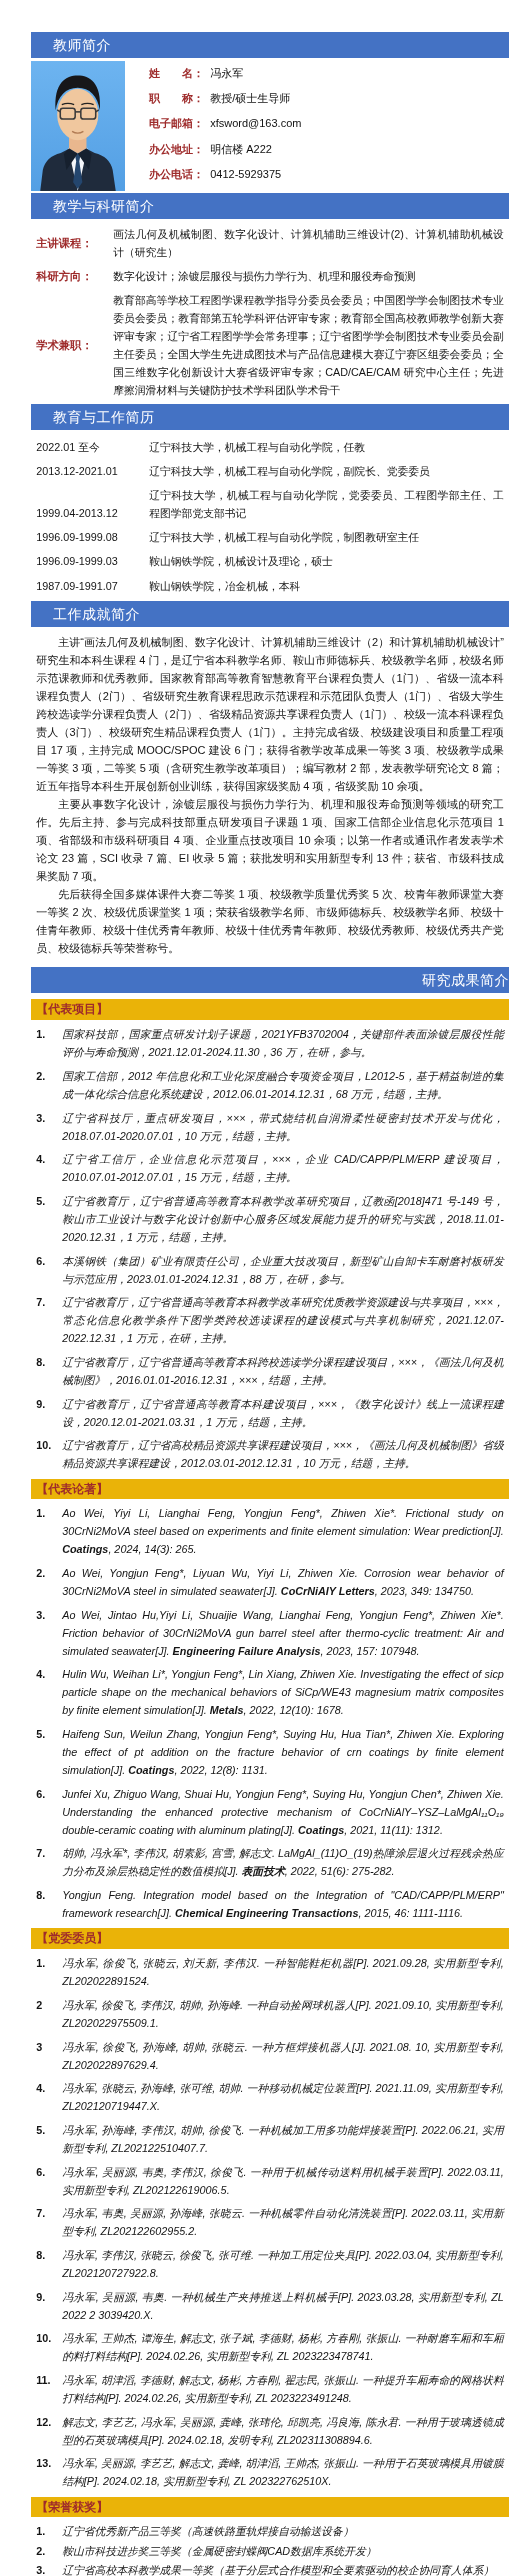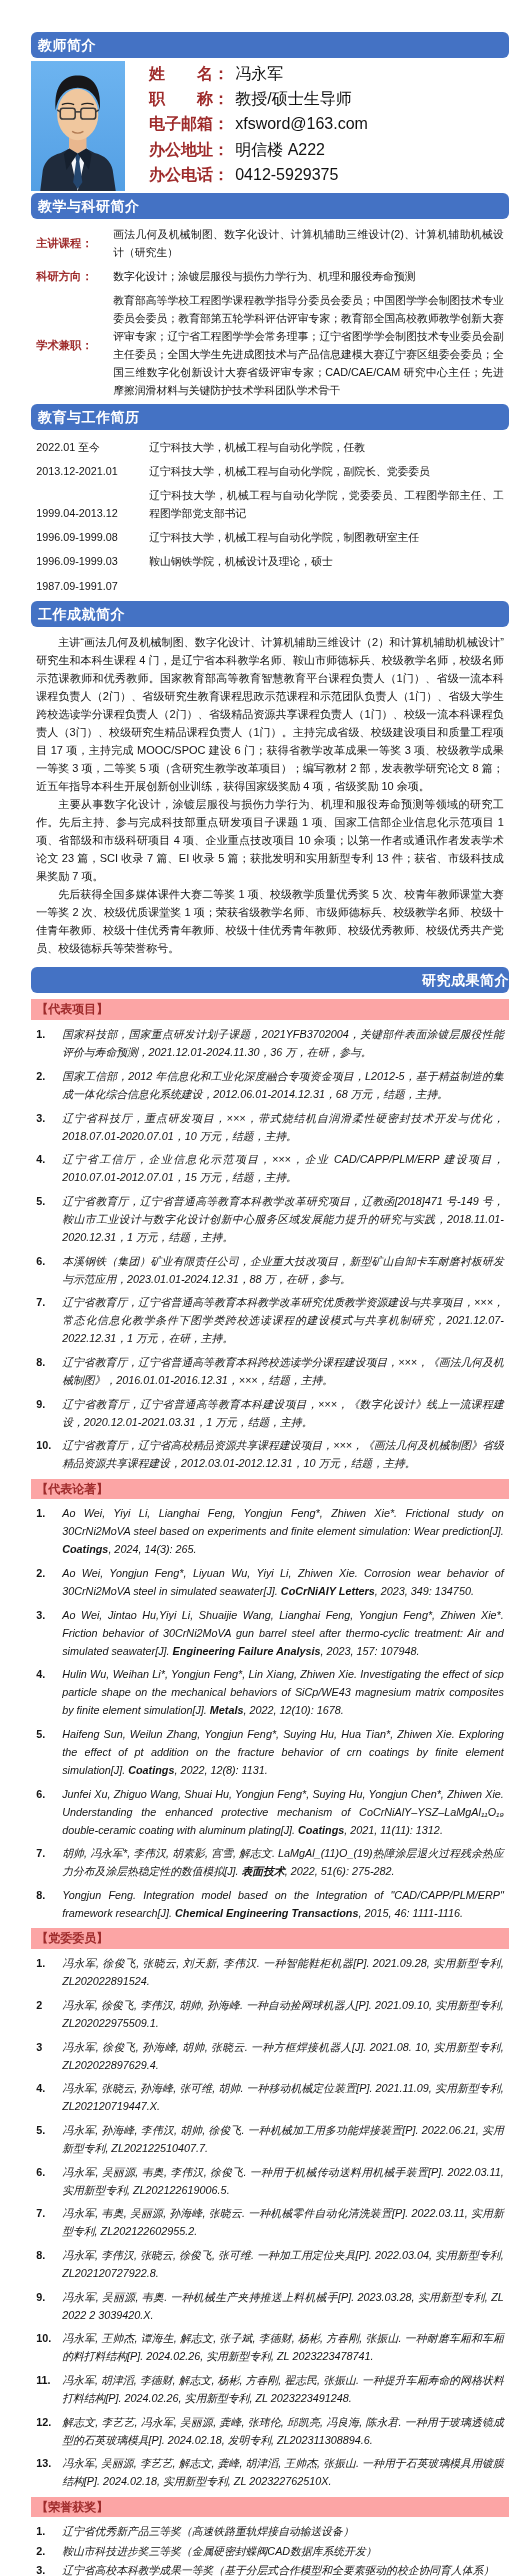--- a/index.html
+++ b/index.html
@@ -1,51 +1,51 @@
 <!DOCTYPE html>
 <html lang="zh" style="font-size:8.2px"><head>
 <meta charset="utf-8">
 <style>
   html,body{margin:0;padding:0;background:#ffffff;}
   body{width:528px;font-family:"Liberation Sans","DejaVu Sans",sans-serif;color:#141414;
        -webkit-font-smoothing:antialiased;}
   .page{padding:32px 19px 23px 31px;}
 
   
-  .bar{background:#4472C4;color:#ffffff;font-weight:bold;font-size:14px;height:26px;
-       line-height:26px;padding-left:7px;letter-spacing:0.5px;border-radius:6px;}
+  .bar{background:#4472C4;color:#ffffff;font-weight:normal;font-size:14px;height:26px;
+       line-height:26px;padding-left:22px;letter-spacing:0.5px;}
   .bar.mt{margin-top:7.2px;text-align:right;}
 
   
   .profile{display:flex;padding:2.6px 0 2.1px 0;}
   .photo{width:94px;height:130px;flex:none;overflow:hidden;}
   .photo svg{display:block;}
   .info{flex:1;padding:5.2px 0 8.2px 24px;display:flex;flex-direction:column;justify-content:space-between;}
-  .info-row{display:flex;font-size:16px;line-height:15.5px;}
+  .info-row{display:flex;font-size:11px;line-height:15.5px;}
   .info-label{color:#9E2B2B;font-weight:bold;flex:none;}
   .info-value{margin-left:6.2px;color:#111;}
 
   
   .kvs{padding:3.1px 0 2.1px;}
   .kv{display:flex;align-items:center;padding:3.1px 5.2px;font-size:10.8px;line-height:18px;}
   .kv-label{width:77px;flex:none;color:#9E2B2B;font-weight:bold;font-size:11.3px;}
   .kv-text{flex:1;text-align:justify;}
 
   
   .edu{padding:4.1px 0 3.1px;}
   .edu-row{display:flex;align-items:flex-end;padding:3.1px 5.2px;font-size:10.8px;line-height:18px;}
   .edu-date{width:113px;flex:none;}
   .edu-desc{flex:1;text-align:justify;}
 
   
   .paras{padding:6.2px 0 3.1px;}
   .para{margin:0;padding:0 5.2px;font-size:11px;line-height:18px;text-align:justify;text-indent:2em;}
 
   
-  .band{background:#fca5a5;height:20.6px;line-height:20.6px;font-size:12px;font-weight:bold;
+  .band{background:#eab308;height:20.6px;line-height:20.6px;font-size:12px;font-weight:bold;
         color:#9E2B2B;padding-left:5.2px;margin-top:6.2px;}
 
   
   .list{padding:5.2px 0 0;}
   .list-item{display:flex;margin-bottom:5.7px;padding:0 5.2px;font-size:10.8px;line-height:18px;}
   .list-item .num{width:26px;flex:none;font-weight:bold;}
   .list-item .txt{flex:1;text-align:justify;font-style:italic;}
   .list-item .txt b{font-weight:bold;}
   .honors .list-item{margin-bottom:1.5px;}
 </style>
@@ -156,20 +156,21 @@
           <span class="edu-desc">辽宁科技大学，机械工程与自动化学院，制图教研室主任</span>
         </div>
 
         <div class="edu-row">
           <span class="edu-date">1996.09-1999.03</span>
           <span class="edu-desc">鞍山钢铁学院，机械设计及理论，硕士</span>
         </div>
 
         <div class="edu-row">
           <span class="edu-date">1987.09-1991.07</span>
+          <span class="edu-desc">鞍山钢铁学院，冶金机械，本科</span>
         </div>
       </div>
   </section>
 
   <section>
     <div class="bar">工作成就简介</div>
     <div class="paras">
 
         <p class="para">主讲“画法几何及机械制图、数字化设计、计算机辅助三维设计（2）和计算机辅助机械设计”研究生和本科生课程 4 门，是辽宁省本科教学名师、鞍山市师德标兵、校级教学名师，校级名师示范课教师和优秀教师。国家教育部高等教育智慧教育平台课程负责人（1门）、省级一流本科课程负责人（2门）、省级研究生教育课程思政示范课程和示范团队负责人（1门）、省级大学生跨校选读学分课程负责人（2门）、省级精品资源共享课程负责人（1门）、校级一流本科课程负责人（3门）、校级研究生精品课程负责人（1门）。主持完成省级、校级建设项目和质量工程项目 17 项，主持完成 MOOC/SPOC 建设 6 门；获得省教学改革成果一等奖 3 项、校级教学成果一等奖 3 项，二等奖 5 项（含研究生教学改革项目）；编写教材 2 部，发表教学研究论文 8 篇；近五年指导本科生开展创新创业训练，获得国家级奖励 4 项，省级奖励 10 余项。</p>
 

